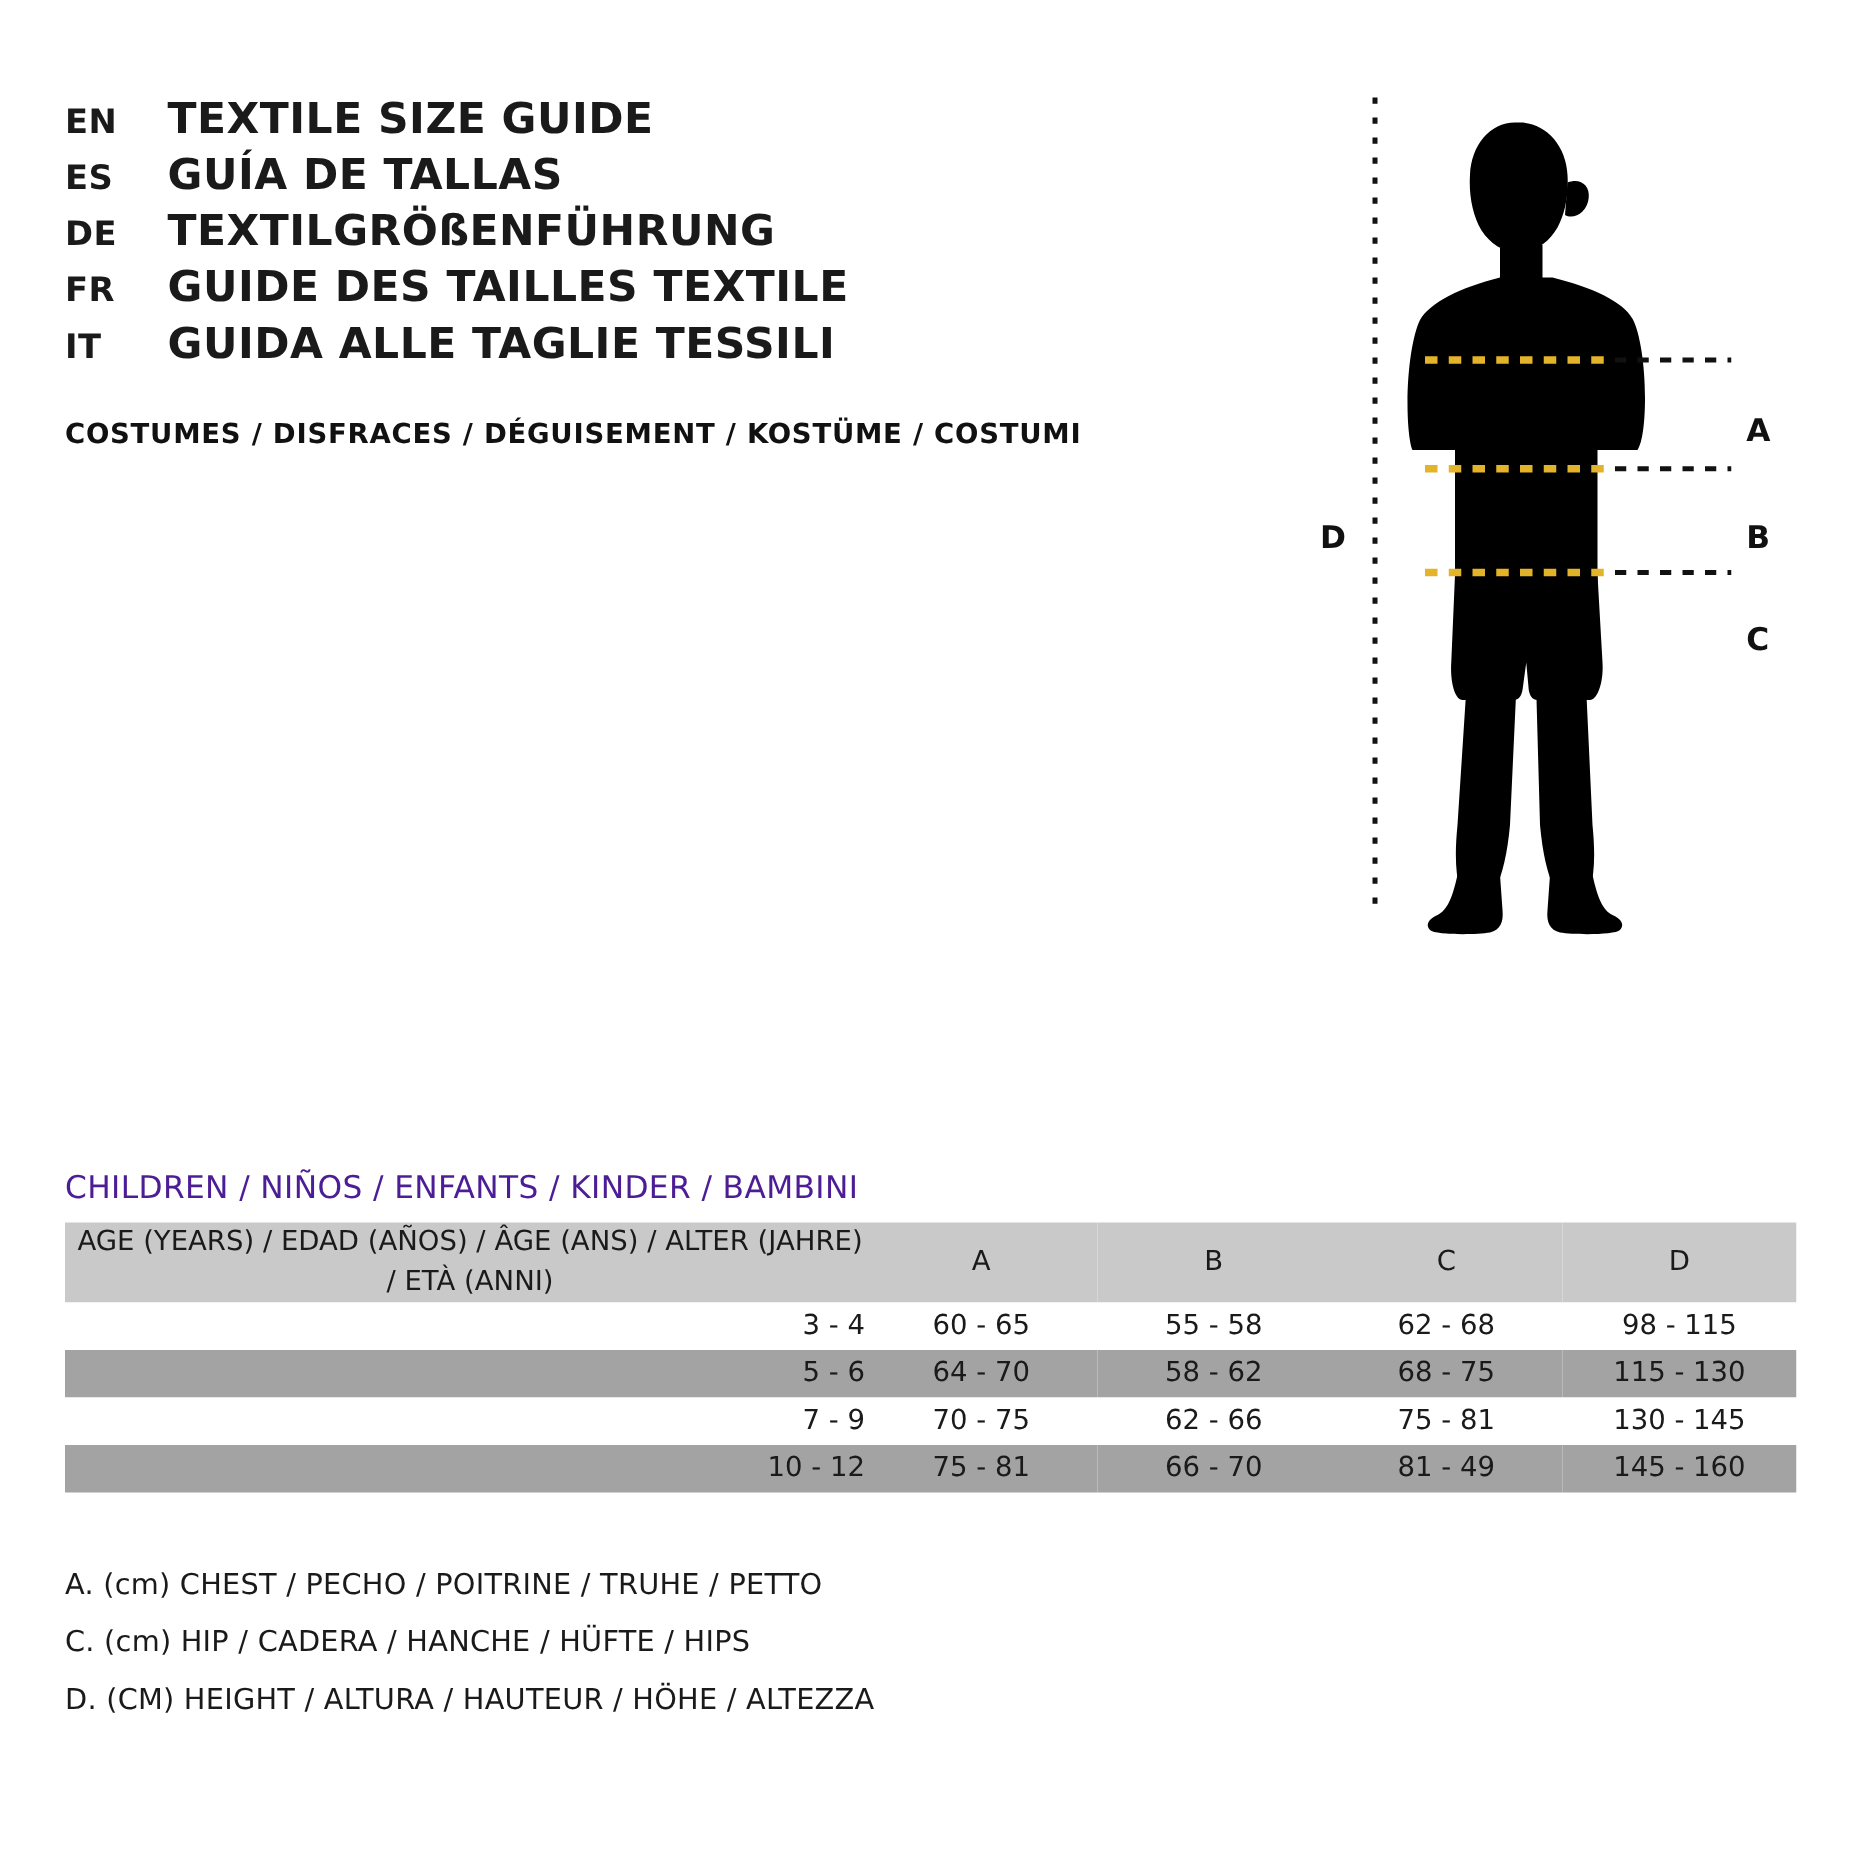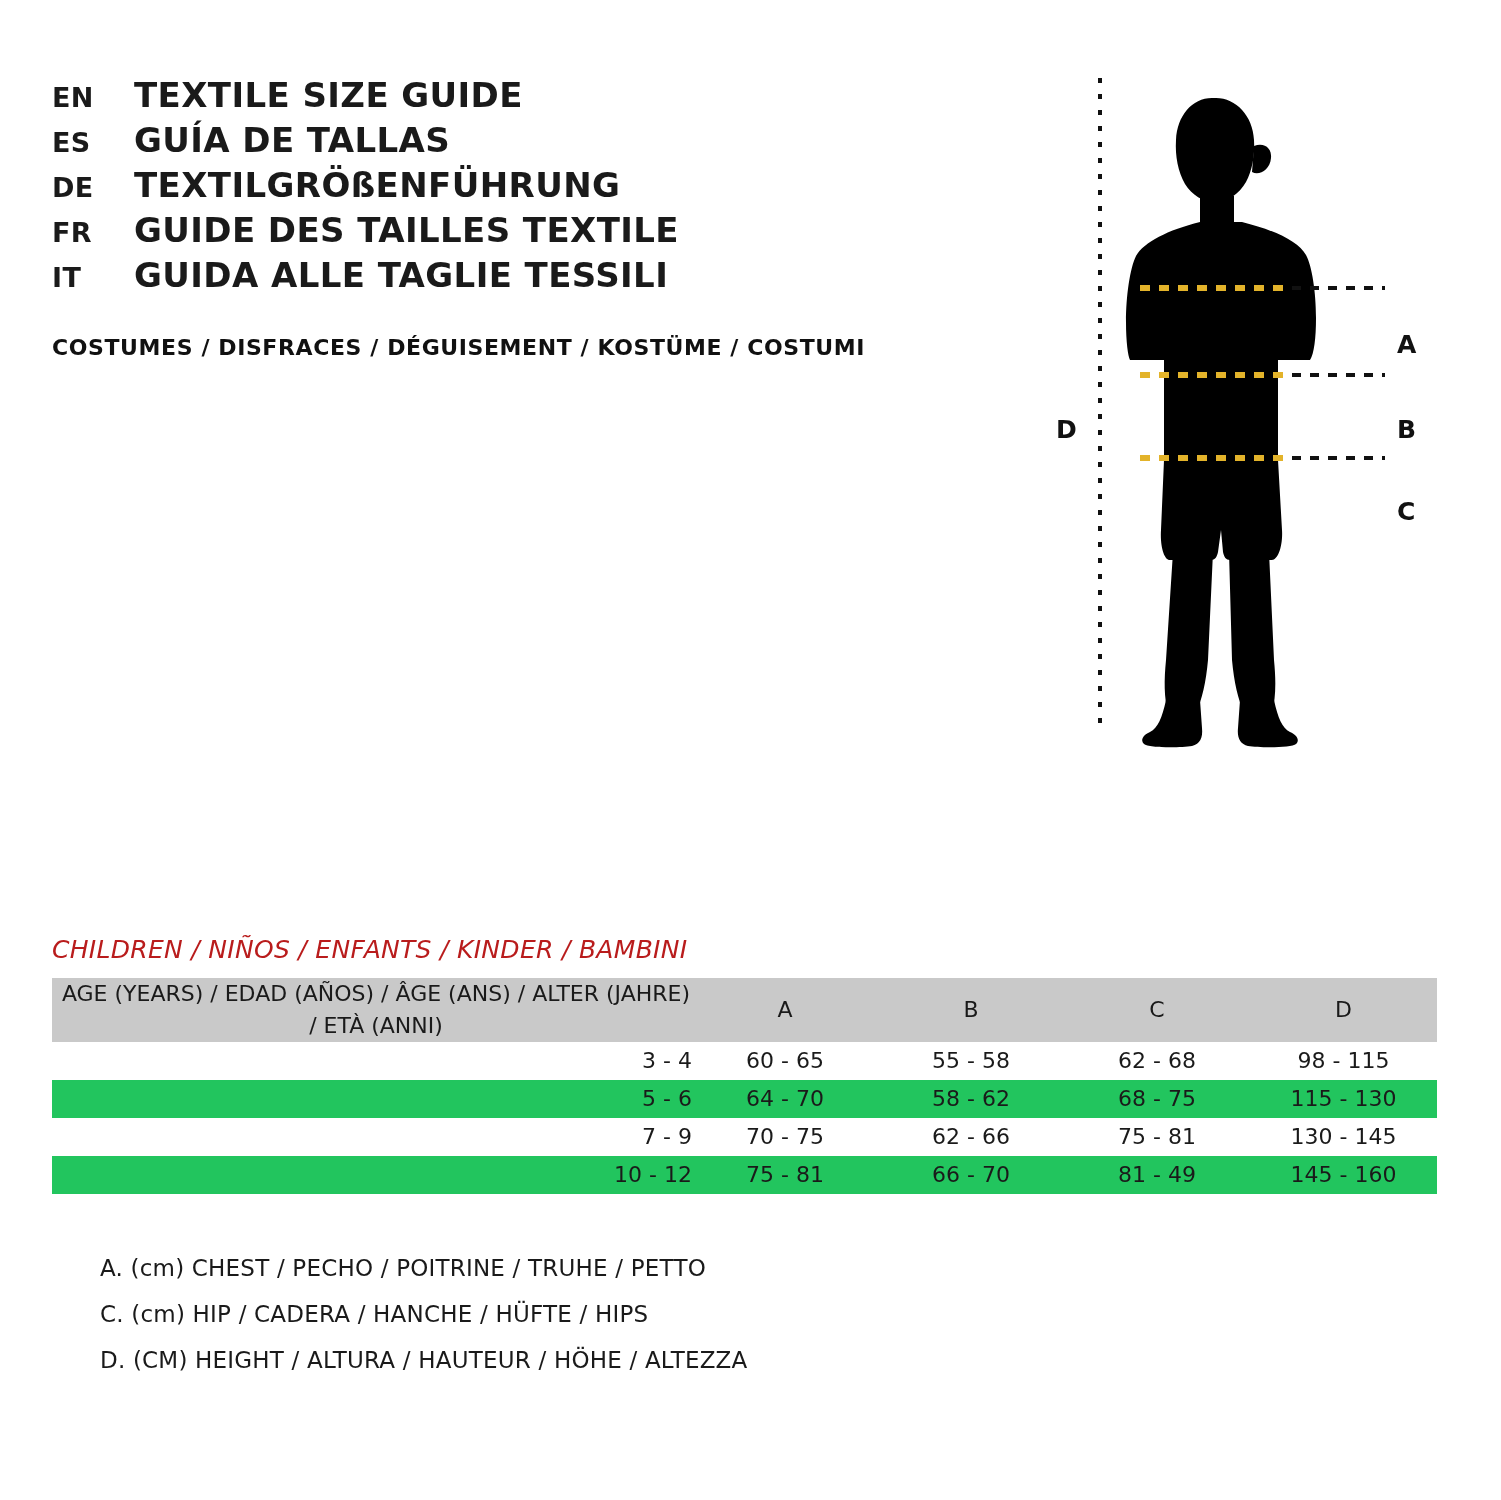--- a/index.html
+++ b/index.html
@@ -77,23 +77,22 @@
   
   .table-section {
     position: absolute;
     left: 52px;
     top: 935px;
     width: 1390px;
   }
   .children-title {
     font-size: 25px;
     letter-spacing: 0.3px;
-    color: #b91c1c;
+    color: #4c1d95;
     margin-bottom: 14px;
-    font-style: italic;
   }
   table.size-table {
     border-collapse: collapse;
     width: 1385px;
     table-layout: fixed;
   }
   table.size-table th,
   table.size-table td {
     font-size: 22px;
     font-weight: normal;
@@ -116,28 +115,27 @@
     text-align: center;
   }
   tbody tr td.age-cell {
     text-align: right;
     padding-left: 8px;
   }
   tbody tr td.val {
     text-align: center;
   }
   tbody tr.odd td { background: #ffffff; }
-  tbody tr.even td { background: #22c55e; }
+  tbody tr.even td { background: #a3a3a3; }
 
   
   .legend {
     position: absolute;
     left: 52px;
     top: 1245px;
-    margin-left: 48px;
   }
   .legend-line {
     font-size: 23px;
     letter-spacing: 0.2px;
     color: #1a1a1a;
     height: 46px;
     line-height: 46px;
   }
 </style>
 </head>

